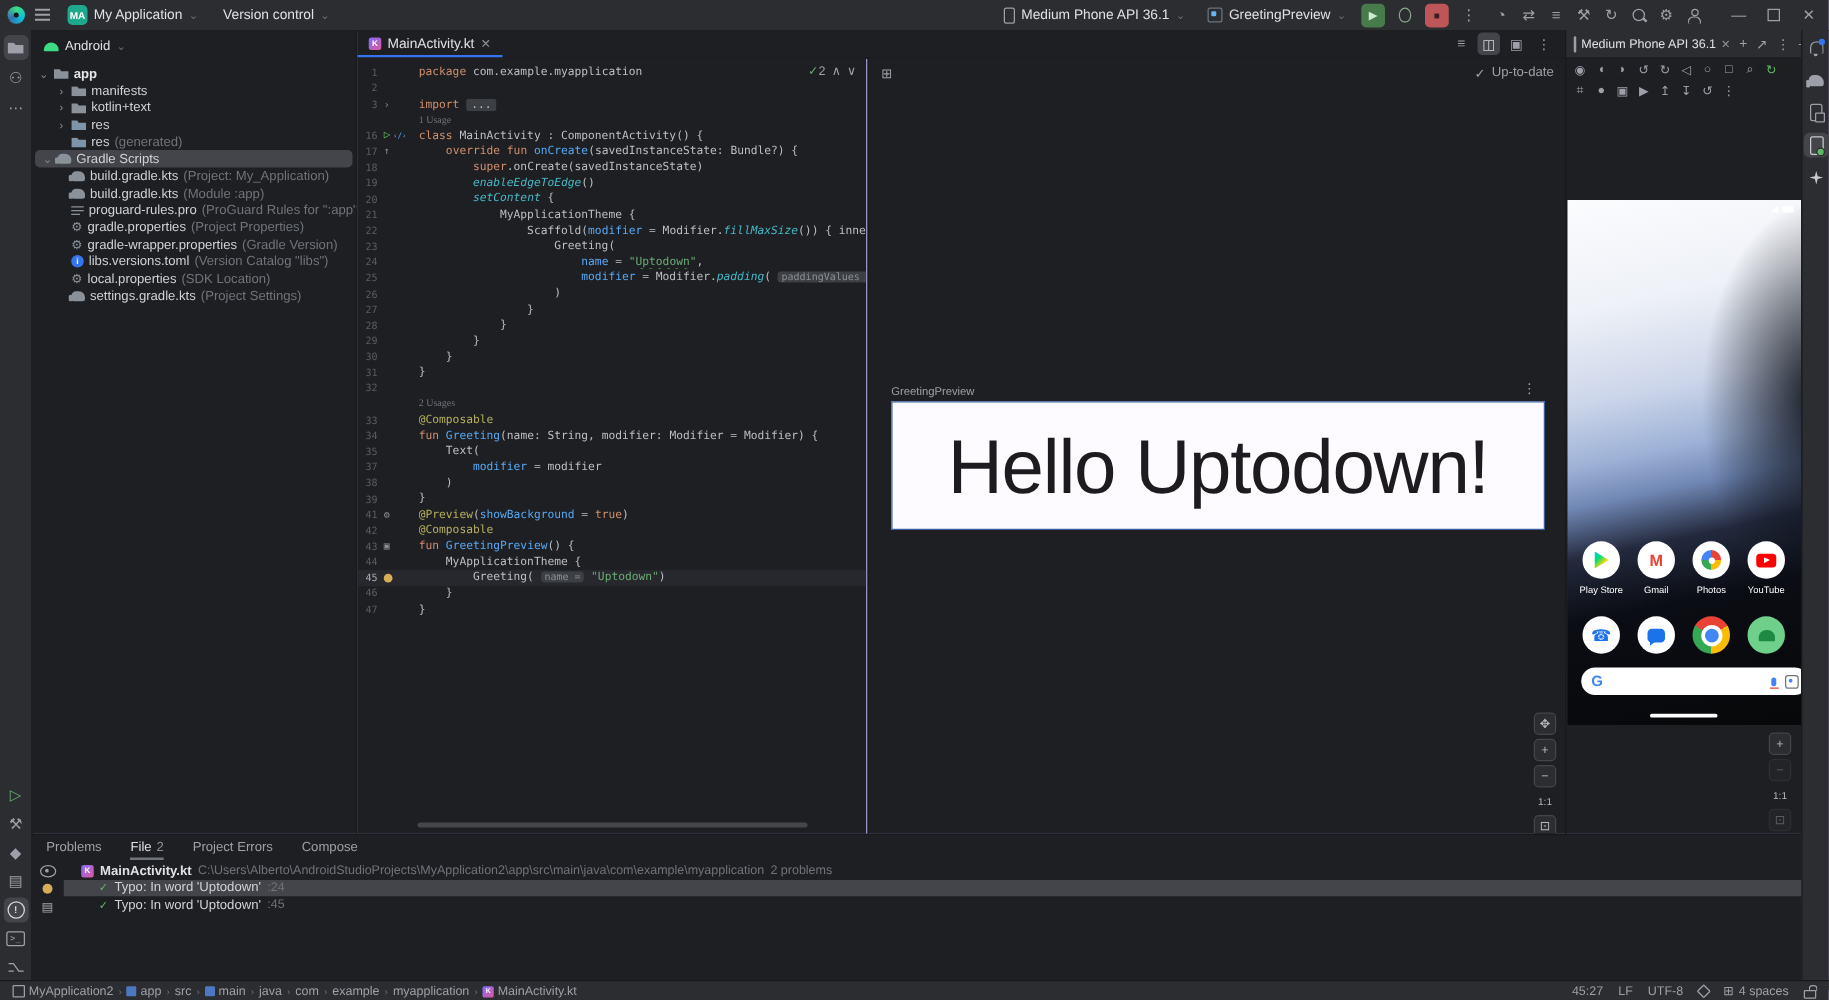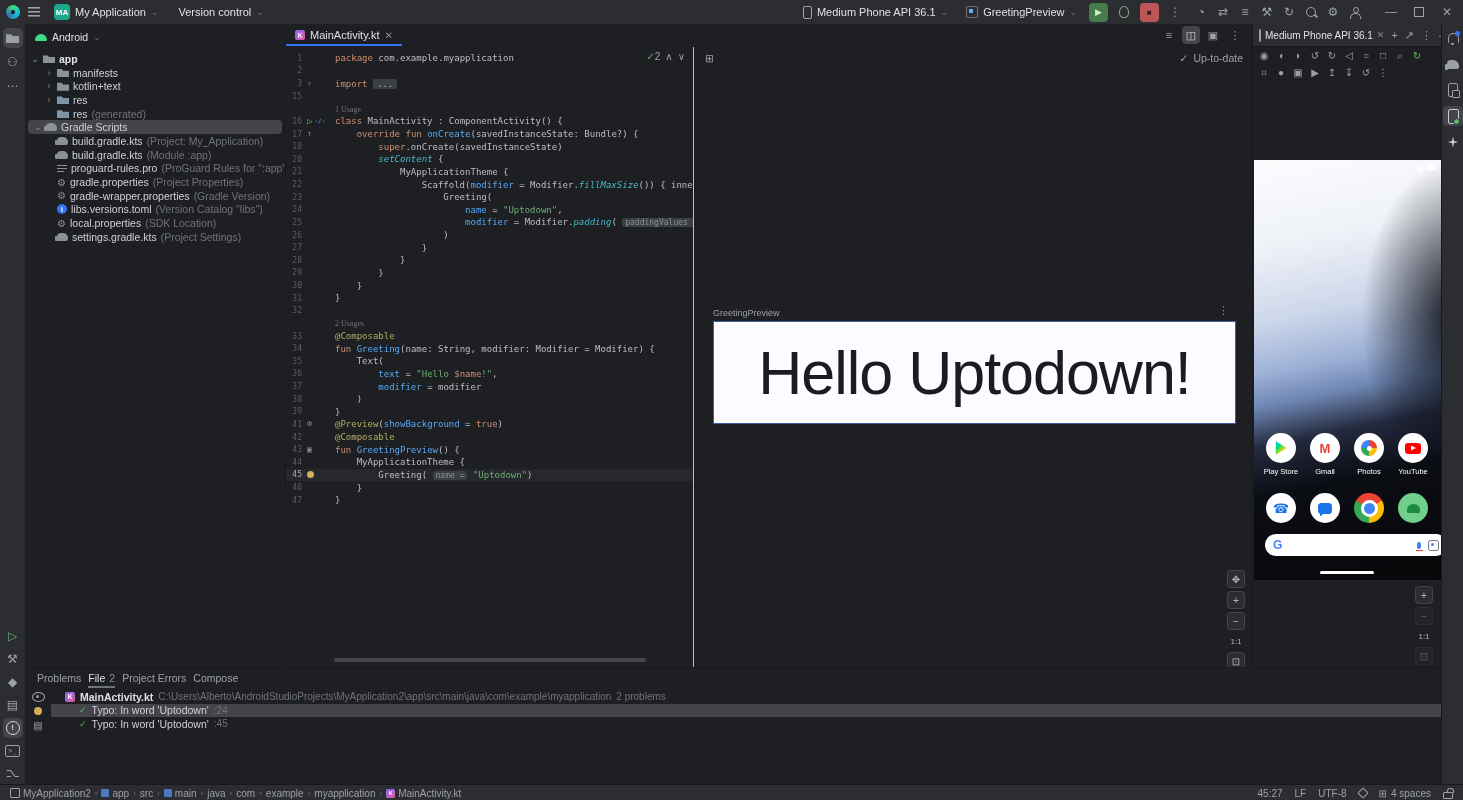--- a/index.html
+++ b/index.html
@@ -196,21 +196,21 @@
   .g-mic{width:4px;height:7px;background:#4285f4;border-radius:2px;position:relative;}
   .g-mic::after{content:"";position:absolute;left:-1.5px;top:6px;width:7px;height:2px;border-bottom:1.3px solid #ea4335;}
   .g-lens{width:9px;height:9px;border:1.4px solid #70757a;border-radius:2.5px;position:relative;}
   .g-lens::after{content:"";position:absolute;left:2px;top:2px;width:3px;height:3px;border-radius:50%;background:#4285f4;}
   #navhandle{position:absolute;left:66px;top:411px;width:54px;height:3px;border-radius:2px;background:#fff;}
   #dv-controls{right:9px;top:562px;}
 
   
   #bottom{position:absolute;left:25px;top:667px;width:1416px;height:117px;background:#1e1f22;
           border-top:1px solid #17181b;font-size:10.5px;}
-  .ptabs{display:flex;align-items:center;gap:7px;height:20px;padding-left:12px;color:#9da0a8;}
+  .ptabs{display:flex;align-items:center;gap:23px;height:20px;padding-left:12px;color:#9da0a8;}
   .ptab{display:flex;gap:4px;align-items:center;height:20px;}
   .ptab.sel{color:#dfe1e5;box-shadow:inset 0 -2px 0 #6f737a;}
   .ptab .cnt{color:#8c8e93;}
   .pbody{display:flex;}
   .pvtools{width:26px;display:flex;flex-direction:column;align-items:center;gap:5px;padding-top:4px;}
   .ic-eye{width:11px;height:8px;border:1.2px solid #9da0a8;border-radius:50%;position:relative;}
   .ic-eye::after{content:"";position:absolute;left:3px;top:2px;width:3px;height:3px;border-radius:50%;background:#9da0a8;}
   .ic-bulbY{width:8px;height:8px;border-radius:50%;background:#d6ae58;}
   .prows{flex:1;padding-top:2px;}
   .prow{display:flex;align-items:center;gap:5px;height:13.5px;white-space:nowrap;overflow:hidden;}
@@ -462,43 +462,42 @@
           <span class="g">⋮</span>
         </span>
       </span>
   </div>
 
   <section id="editor">
     <div id="code">
         <div class="cline"><span class="lnum">1</span><span class="gut"></span><span class="ctext"><span class="tk-kw">package</span><span class="tk-pl"> com.example.myapplication</span></span></div>
         <div class="cline"><span class="lnum">2</span><span class="gut"></span><span class="ctext"></span></div>
         <div class="cline"><span class="lnum">3</span><span class="gut"><span class="gi">›</span></span><span class="ctext"><span class="tk-kw">import</span><span class="tk-pl"> </span><span class="tk-fold">...</span></span></div>
-        <div class="cline"><span class="lnum">15</span><span class="gut"></span><span class="ctext"></span></div>
         <div class="cline"><span class="lnum"></span><span class="gut"></span><span class="ctext"><span class="tk-use">1 Usage</span></span></div>
         <div class="cline"><span class="lnum">16</span><span class="gut"><span class="gi grun">▷</span><span class="gi gcode">‹/›</span></span><span class="ctext"><span class="tk-kw">class</span><span class="tk-pl"> MainActivity : ComponentActivity() {</span></span></div>
         <div class="cline"><span class="lnum">17</span><span class="gut"><span class="gi">↑</span></span><span class="ctext"><span class="tk-pl">    </span><span class="tk-kw">override</span><span class="tk-pl"> </span><span class="tk-kw">fun</span><span class="tk-pl"> </span><span class="tk-fn">onCreate</span><span class="tk-pl">(savedInstanceState: Bundle?) {</span></span></div>
         <div class="cline"><span class="lnum">18</span><span class="gut"></span><span class="ctext"><span class="tk-pl">        </span><span class="tk-kw">super</span><span class="tk-pl">.onCreate(savedInstanceState)</span></span></div>
+        <div class="cline"><span class="lnum">19</span><span class="gut"></span><span class="ctext"><span class="tk-pl">        </span><span class="tk-it">enableEdgeToEdge</span><span class="tk-pl">()</span></span></div>
         <div class="cline"><span class="lnum">20</span><span class="gut"></span><span class="ctext"><span class="tk-pl">        </span><span class="tk-it">setContent</span><span class="tk-pl"> {</span></span></div>
         <div class="cline"><span class="lnum">21</span><span class="gut"></span><span class="ctext"><span class="tk-pl">            MyApplicationTheme {</span></span></div>
         <div class="cline"><span class="lnum">22</span><span class="gut"></span><span class="ctext"><span class="tk-pl">                Scaffold(</span><span class="tk-named">modifier</span><span class="tk-pl"> = Modifier.</span><span class="tk-it">fillMaxSize</span><span class="tk-pl">()) { innerPadding -&gt;</span></span></div>
         <div class="cline"><span class="lnum">23</span><span class="gut"></span><span class="ctext"><span class="tk-pl">                    Greeting(</span></span></div>
         <div class="cline"><span class="lnum">24</span><span class="gut"></span><span class="ctext"><span class="tk-pl">                        </span><span class="tk-named">name</span><span class="tk-pl"> = </span><span class="tk-str">"</span><span class="tk-typo">Uptodown</span><span class="tk-str">"</span><span class="tk-pl">,</span></span></div>
         <div class="cline"><span class="lnum">25</span><span class="gut"></span><span class="ctext"><span class="tk-pl">                        </span><span class="tk-named">modifier</span><span class="tk-pl"> = Modifier.</span><span class="tk-it">padding</span><span class="tk-pl">( </span><span class="tk-hint">paddingValues =</span></span></div>
         <div class="cline"><span class="lnum">26</span><span class="gut"></span><span class="ctext"><span class="tk-pl">                    )</span></span></div>
         <div class="cline"><span class="lnum">27</span><span class="gut"></span><span class="ctext"><span class="tk-pl">                }</span></span></div>
         <div class="cline"><span class="lnum">28</span><span class="gut"></span><span class="ctext"><span class="tk-pl">            }</span></span></div>
         <div class="cline"><span class="lnum">29</span><span class="gut"></span><span class="ctext"><span class="tk-pl">        }</span></span></div>
         <div class="cline"><span class="lnum">30</span><span class="gut"></span><span class="ctext"><span class="tk-pl">    }</span></span></div>
         <div class="cline"><span class="lnum">31</span><span class="gut"></span><span class="ctext"><span class="tk-pl">}</span></span></div>
         <div class="cline"><span class="lnum">32</span><span class="gut"></span><span class="ctext"></span></div>
         <div class="cline"><span class="lnum"></span><span class="gut"></span><span class="ctext"><span class="tk-use">2 Usages</span></span></div>
         <div class="cline"><span class="lnum">33</span><span class="gut"></span><span class="ctext"><span class="tk-ann">@Composable</span></span></div>
         <div class="cline"><span class="lnum">34</span><span class="gut"></span><span class="ctext"><span class="tk-kw">fun</span><span class="tk-pl"> </span><span class="tk-fn">Greeting</span><span class="tk-pl">(name: String, modifier: Modifier = Modifier) {</span></span></div>
         <div class="cline"><span class="lnum">35</span><span class="gut"></span><span class="ctext"><span class="tk-pl">    Text(</span></span></div>
-        <div class="cline"><span class="lnum">36</span><span class="gut"></span><span class="ctext"><span class="tk-pl">        </span><span class="tk-named">text</span><span class="tk-pl"> = </span><span class="tk-str">"Hello </span><span class="tk-tpl">$name</span><span class="tk-str">!"</span><span class="tk-pl">,</span></span></div>
         <div class="cline"><span class="lnum">37</span><span class="gut"></span><span class="ctext"><span class="tk-pl">        </span><span class="tk-named">modifier</span><span class="tk-pl"> = modifier</span></span></div>
         <div class="cline"><span class="lnum">38</span><span class="gut"></span><span class="ctext"><span class="tk-pl">    )</span></span></div>
         <div class="cline"><span class="lnum">39</span><span class="gut"></span><span class="ctext"><span class="tk-pl">}</span></span></div>
         <div class="cline"><span class="lnum">41</span><span class="gut"><span class="gi">⚙</span></span><span class="ctext"><span class="tk-ann">@Preview</span><span class="tk-pl">(</span><span class="tk-named">showBackground</span><span class="tk-pl"> = </span><span class="tk-kw">true</span><span class="tk-pl">)</span></span></div>
         <div class="cline"><span class="lnum">42</span><span class="gut"></span><span class="ctext"><span class="tk-ann">@Composable</span></span></div>
         <div class="cline"><span class="lnum">43</span><span class="gut"><span class="gi">▣</span></span><span class="ctext"><span class="tk-kw">fun</span><span class="tk-pl"> </span><span class="tk-fn">GreetingPreview</span><span class="tk-pl">() {</span></span></div>
         <div class="cline"><span class="lnum">44</span><span class="gut"></span><span class="ctext"><span class="tk-pl">    MyApplicationTheme {</span></span></div>
         <div class="cline hl"><span class="lnum">45</span><span class="gut"><span class="gi gbulb"></span></span><span class="ctext"><span class="tk-pl">        Greeting( </span><span class="tk-hint">name =</span><span class="tk-pl"> </span><span class="tk-str">"</span><span class="tk-typo">Uptodown</span><span class="tk-str">"</span><span class="tk-pl">)</span></span></div>
         <div class="cline"><span class="lnum">46</span><span class="gut"></span><span class="ctext"><span class="tk-pl">    }</span></span></div>
         <div class="cline"><span class="lnum">47</span><span class="gut"></span><span class="ctext"><span class="tk-pl">}</span></span></div>

